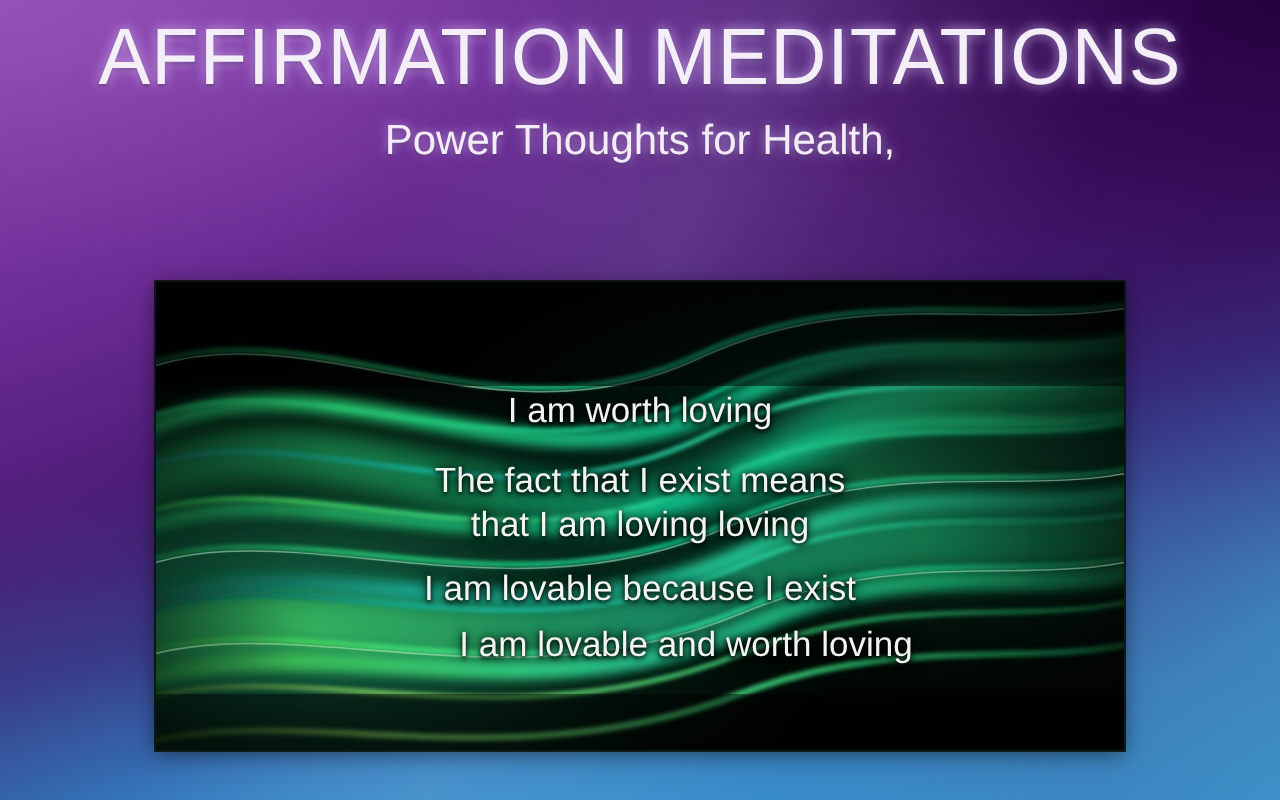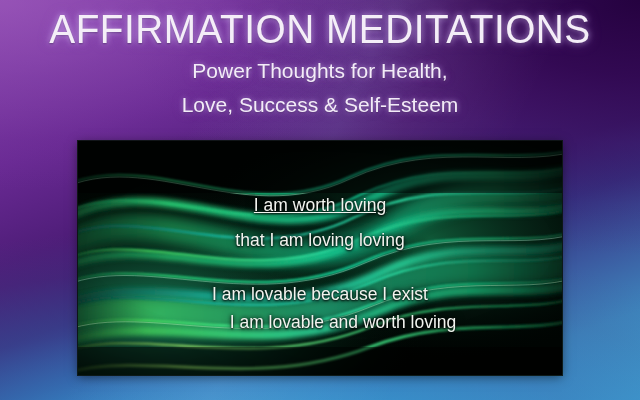--- a/index.html
+++ b/index.html
@@ -146,40 +146,39 @@
   .aff-line {
     font-size: 17.5px;
     line-height: 22px;
     font-weight: 400;
     text-shadow:
       0 0 4px rgba(0,0,0,0.85),
       0 0 9px rgba(0,0,0,0.6),
       0 1px 2px rgba(0,0,0,0.9);
     white-space: nowrap;
   }
-  .grp-1 { position: absolute; left: 0; right: 0; top: 53px; text-decoration: underline; }
+  .grp-1 { position: absolute; left: 0; right: 0; top: 53px; }
   .grp-2 { position: absolute; left: 0; right: 0; top: 88px; }
   .grp-3 { position: absolute; left: 0; right: 0; top: 142px; }
   .grp-4 { position: absolute; left: 0; right: 0; top: 170px; margin-left: 46px; }
 </style>
 </head>
 <body>
 
 <div id="slide">
 
   <div class="bg-base"></div>
   <div class="bg-topright"></div>
   <div class="bg-topleft"></div>
   <div class="bg-bottom"></div>
   <div class="bg-sheen"></div>
 
   <div class="heading-block">
     <div class="title">AFFIRMATION MEDITATIONS</div>
     <div class="subtitle">Power Thoughts for Health,</div>
-    <div class="subtitle">Love, Success &amp; Self-Esteem</div>
   </div>
 
   <div class="panel">
 
     <svg class="panel-waves" viewBox="0 0 500 250" preserveAspectRatio="none">
       <defs>
         <linearGradient id="gA" x1="0" y1="0" x2="1" y2="0">
           <stop offset="0%" stop-color="#0b3a22"></stop>
           <stop offset="22%" stop-color="#27c46f"></stop>
           <stop offset="55%" stop-color="#17d39b"></stop>
@@ -264,20 +263,21 @@
       <rect x="0" y="214" width="500" height="36" fill="#000" opacity="0.45"></rect>
     </svg>
 
     <div class="panel-vignette"></div>
 
     <div class="panel-text">
       <div class="grp-1">
         <div class="aff-line">I am worth loving</div>
       </div>
       <div class="grp-2">
+        <div class="aff-line">The fact that I exist means</div>
         <div class="aff-line">that I am loving loving</div>
       </div>
       <div class="grp-3">
         <div class="aff-line">I am lovable because I exist</div>
       </div>
       <div class="grp-4">
         <div class="aff-line">I am lovable and worth loving</div>
       </div>
     </div>
 

